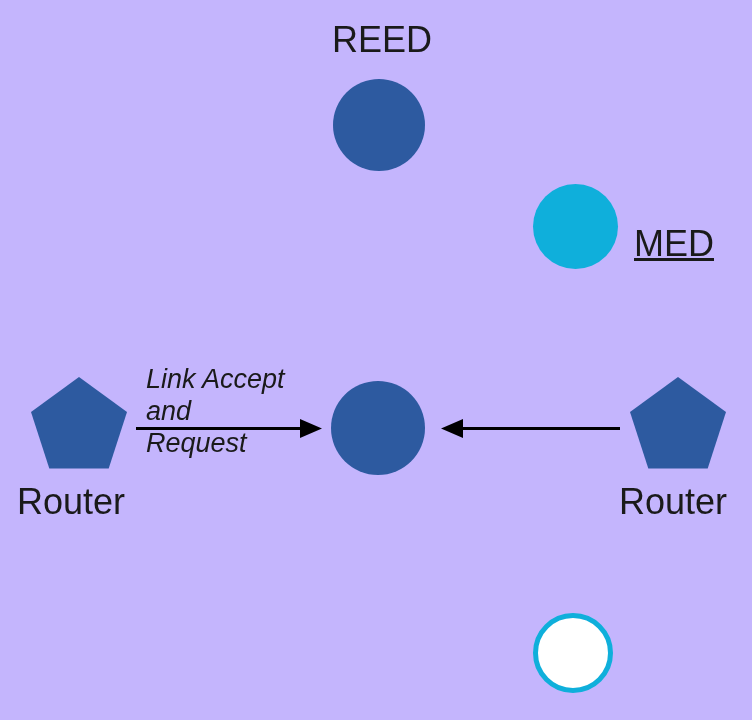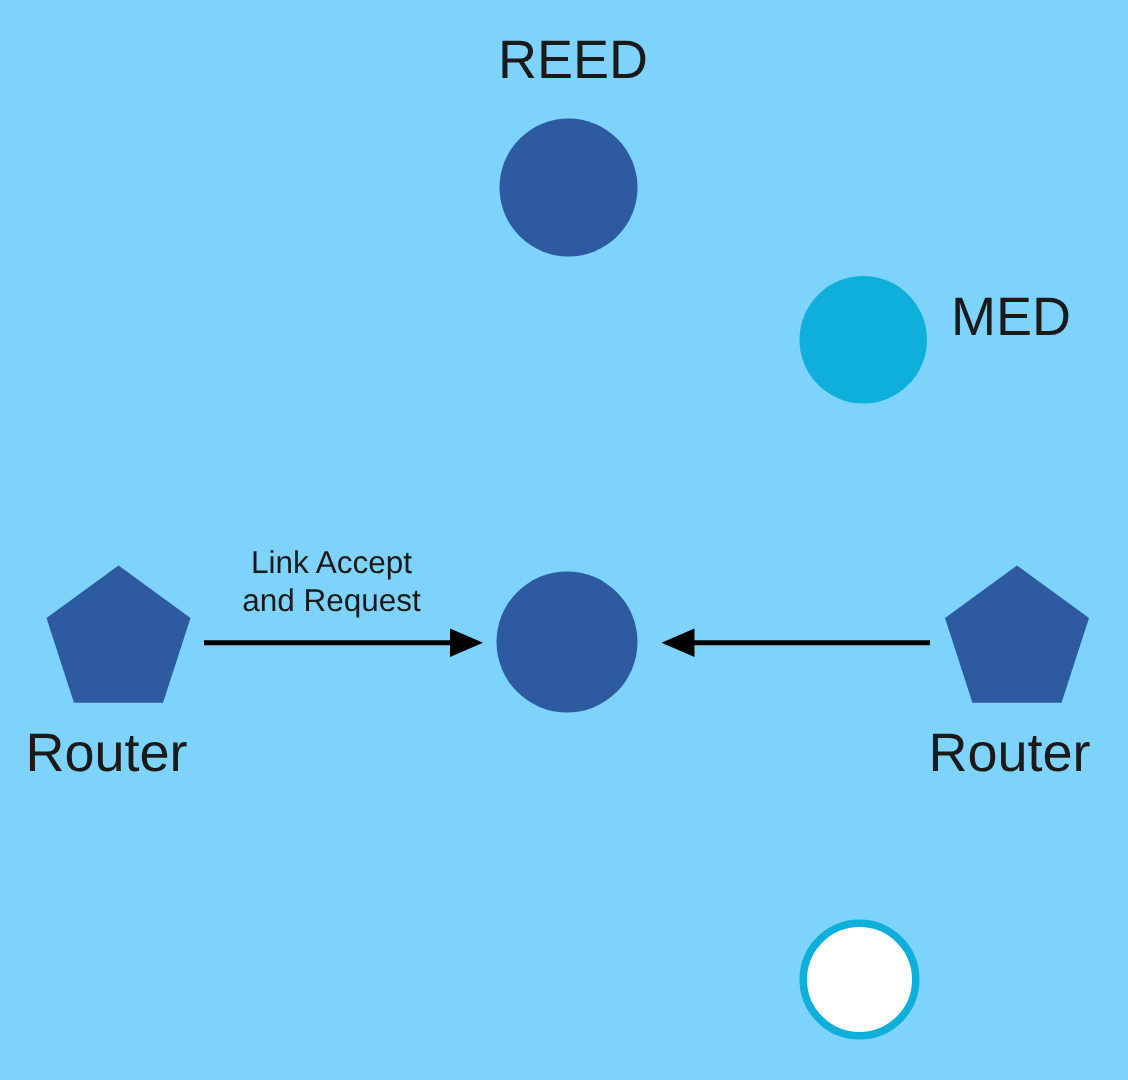--- a/index.html
+++ b/index.html
@@ -7,21 +7,21 @@
     padding: 0;
     background: #ffffff;
   }
   body {
     font-family: "Liberation Sans", sans-serif;
   }
   #canvas {
     position: relative;
     width: 752px;
     height: 720px;
-    background: #7dd3fc;
+    background: #c4b5fd;
     overflow: hidden;
   }
   .node-circle {
     position: absolute;
     border-radius: 50%;
   }
   .node-label {
     position: absolute;
     color: #1a1a1a;
     font-size: 36px;
@@ -39,37 +39,37 @@
   .edge-layer {
     position: absolute;
     left: 0;
     top: 0;
     width: 752px;
     height: 720px;
     pointer-events: none;
   }
   .edge-label {
     position: absolute;
-    font-size: 21px;
+    font-style: italic;
+    font-size: 27px;
     line-height: 1.18;
     color: #1a1a1a;
-    text-align: center;
     white-space: pre-line;
   }
 </style>
 </head>
 <body>
 
 <div id="canvas">
 
   <div class="node-label" style="left:332px; top:22px;">REED</div>
   <div class="node-circle" style="left:333px; top:79px; width:92px; height:92px; background:#2D5AA0;"></div>
 
   <div class="node-circle" style="left:533px; top:184px; width:85px; height:85px; background:#0FAFDB;"></div>
-  <div class="node-label" style="left:634px; top:193px;">MED</div>
+  <div class="node-label" style="left:634px; top:226px;text-decoration:underline;">MED</div>
 
   <div class="pentagon-wrap" style="left:29px; top:375px;">
     <svg width="100" height="96" viewBox="0 0 100 96" aria-hidden="true">
       <polygon points="50,2 98,37 79.7,93.5 20.3,93.5 2,37" fill="#2D5AA0"></polygon>
     </svg>
   </div>
   <div class="node-label" style="left:17px; top:484px;">Router</div>
 
   <div class="node-circle" style="left:331px; top:381px; width:94px; height:94px; background:#2D5AA0;"></div>
 

